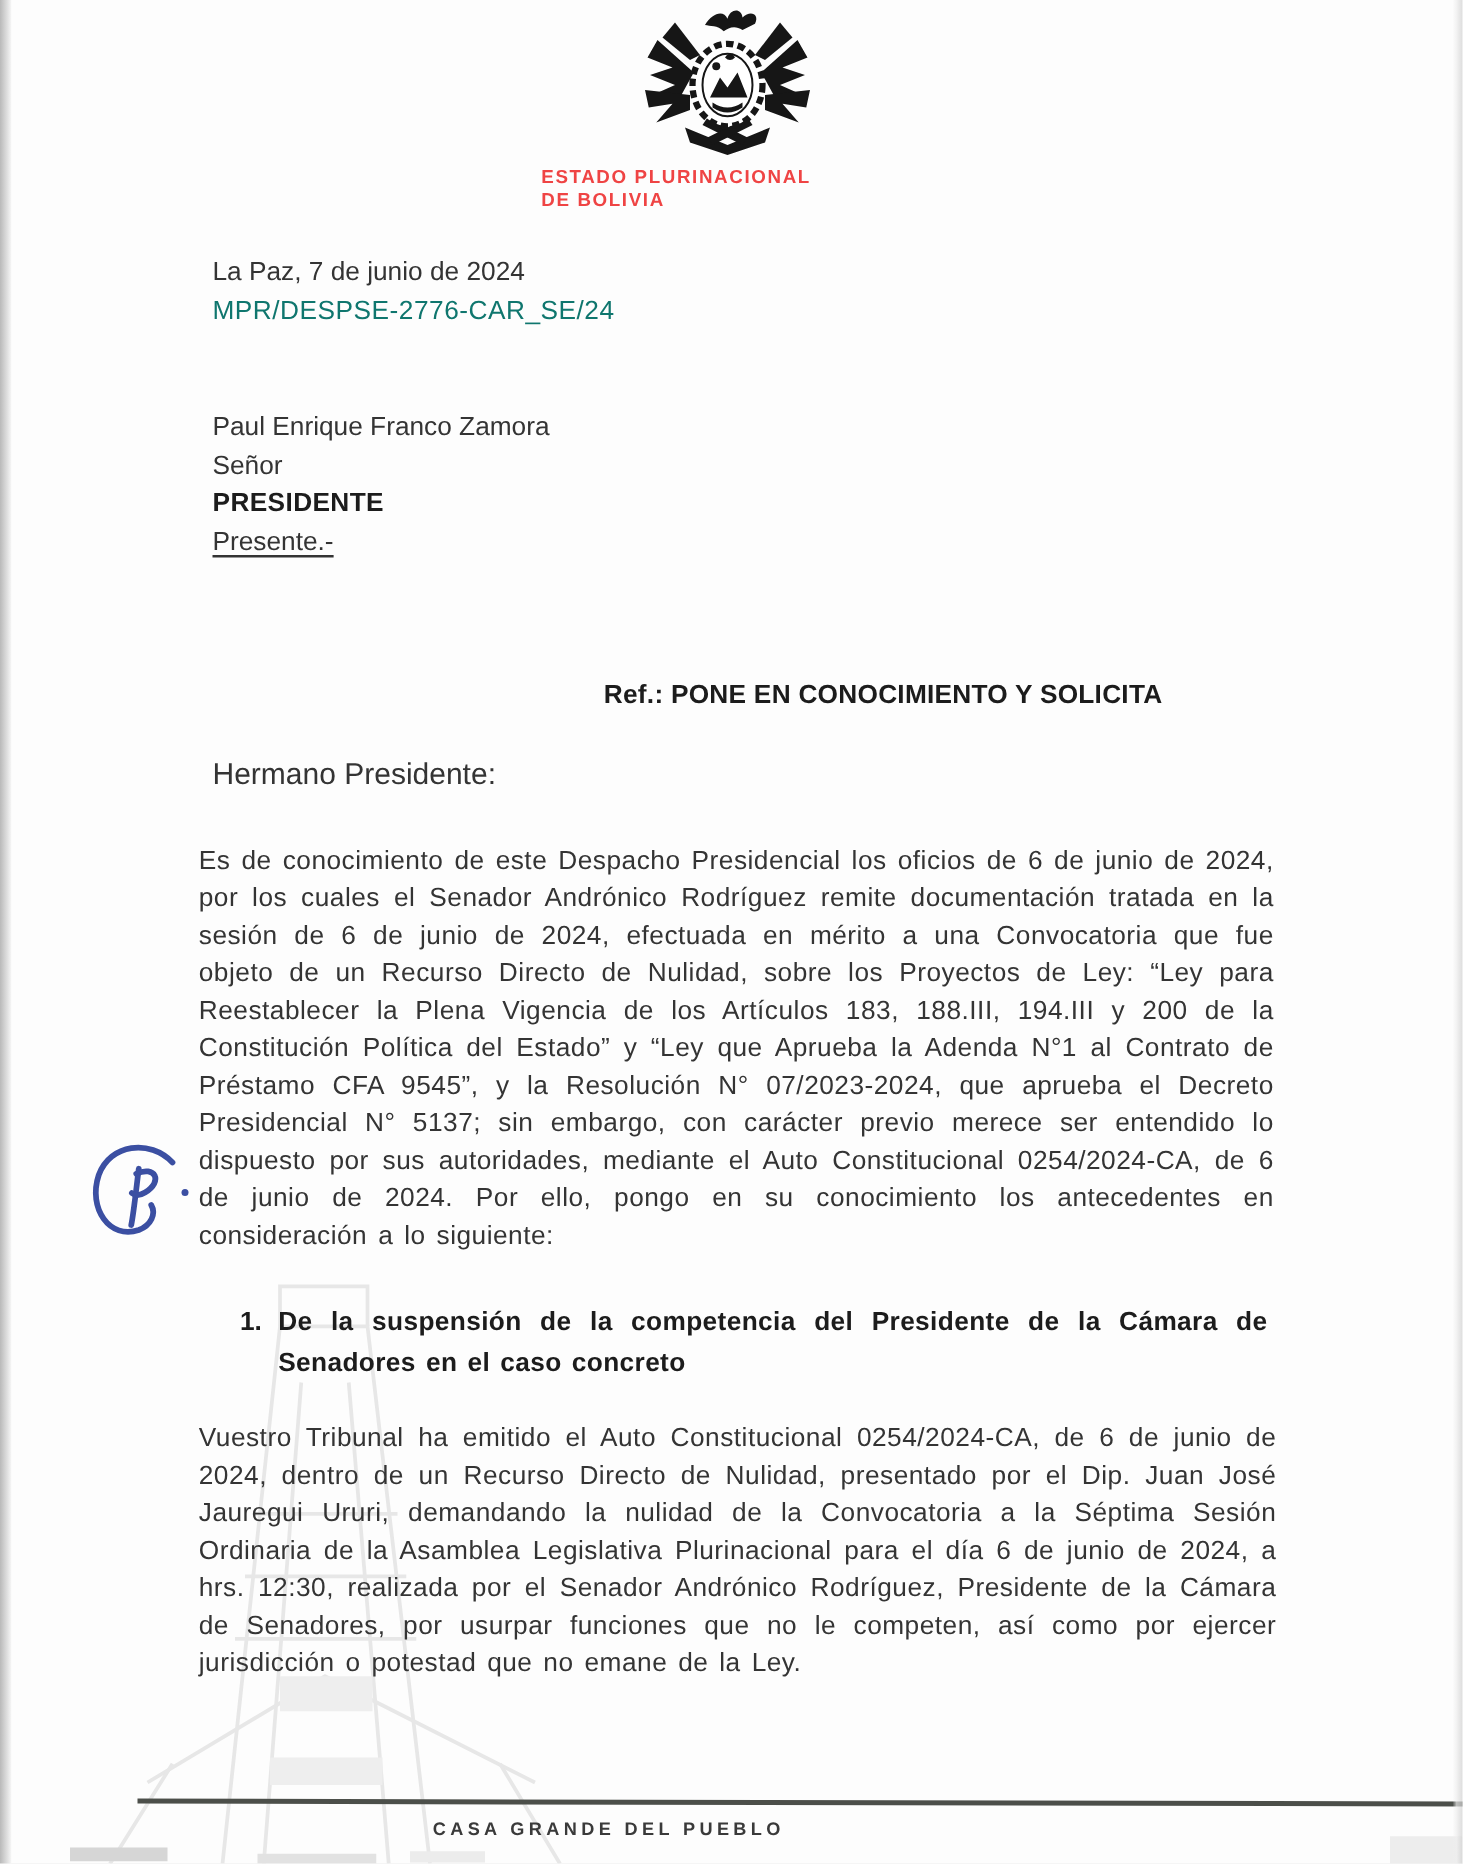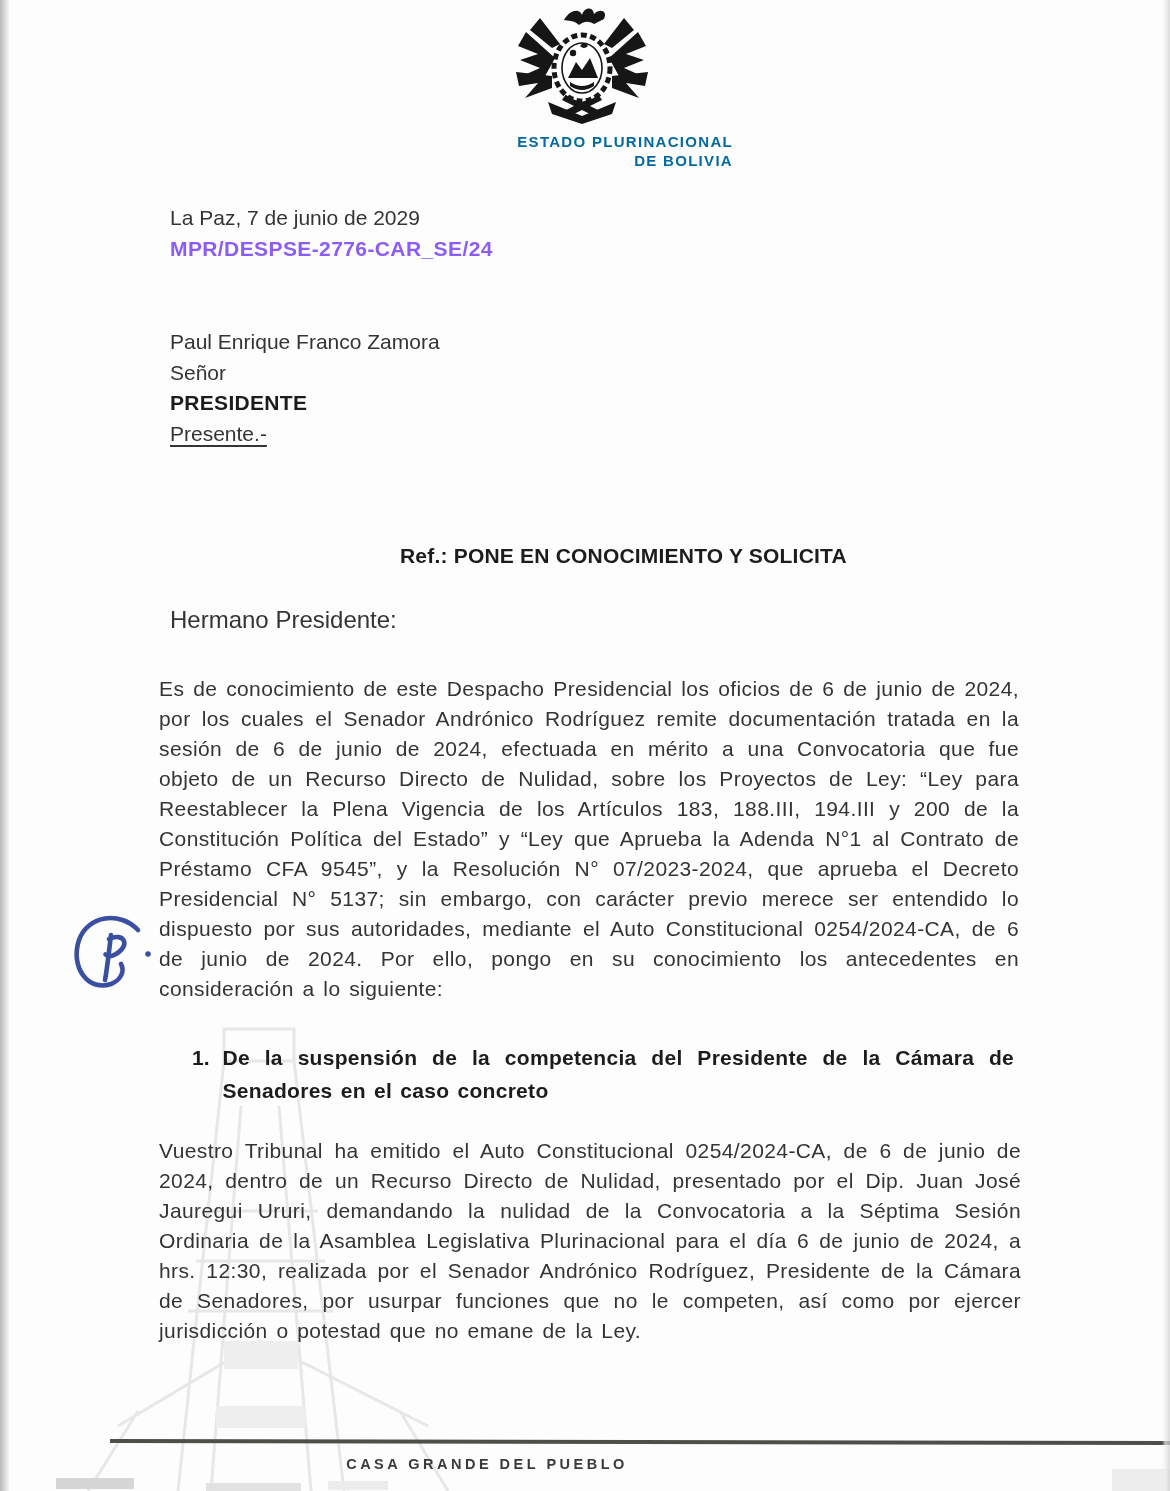--- a/index.html
+++ b/index.html
@@ -25,33 +25,33 @@
   .watermark{
     position:absolute;left:28px;bottom:0;z-index:0;
   }
   .corner-shade-br{
     position:absolute;right:0;bottom:0;width:58px;height:22px;
     background:#e8e8e8;opacity:.8;z-index:1;
   }
   .letterhead-emblem{position:absolute;left:508px;top:6px;z-index:2;}
   .org-name{
     position:absolute;left:433px;top:132px;width:300px;z-index:2;
-    text-align:right;font-size:15px;font-weight:bold;
-    letter-spacing:1.3px;line-height:19px;color:#0369a1;
+    text-align:left;font-size:15px;font-weight:bold;
+    letter-spacing:1.3px;line-height:19px;color:#ef4444;
   }
   .date-line{position:absolute;left:170px;top:206px;font-size:21px;z-index:2;}
   .ref-code{
-    position:absolute;left:170px;top:237px;font-size:21px;font-weight:bold;
-    color:#8b5cf6;letter-spacing:.4px;z-index:2;
+    position:absolute;left:170px;top:237px;font-size:21px;font-weight:normal;
+    color:#0f766e;letter-spacing:.4px;z-index:2;
   }
   .addressee{position:absolute;left:170px;top:327px;font-size:21px;line-height:30.5px;z-index:2;}
   .addressee .bold{font-weight:bold;color:#1c1c1c;letter-spacing:.3px;}
   .addressee .underline{text-decoration:underline;text-underline-offset:4px;}
   .ref-subject{
-    position:absolute;left:400px;top:544px;width:613px;text-align:left;
+    position:absolute;left:400px;top:544px;width:613px;text-align:center;
     font-size:21px;font-weight:bold;color:#1c1c1c;letter-spacing:.2px;z-index:2;
   }
   .greeting{position:absolute;left:170px;top:606px;font-size:24px;z-index:2;}
   .para{
     position:absolute;left:155px;width:860px;margin:4px;
     font-size:21px;line-height:30px;text-align:justify;
     letter-spacing:.4px;word-spacing:2.5px;z-index:2;
   }
   .para-1{top:670px;}
   .para-2{top:1132px;width:862px;}
@@ -124,21 +124,21 @@
       <path d="M62,76 Q74,84 86,76 L86,80 Q74,88 62,80 Z"></path>
       <path d="M72,40 q4,-6 8,0 q-4,4 -8,0"></path>
     </g>
   </svg>
 
   <div class="org-name">
     <div>ESTADO PLURINACIONAL</div>
     <div>DE BOLIVIA</div>
   </div>
 
-  <div class="date-line">La Paz, 7 de junio de 2029</div>
+  <div class="date-line">La Paz, 7 de junio de 2024</div>
   <div class="ref-code">MPR/DESPSE-2776-CAR_SE/24</div>
 
   <div class="addressee">
     <div>Paul Enrique Franco Zamora</div>
     <div>Señor</div>
     <div class="bold">PRESIDENTE</div>
     <div class="underline">Presente.-</div>
   </div>
 
   <div class="ref-subject">Ref.: PONE EN CONOCIMIENTO Y SOLICITA</div>

